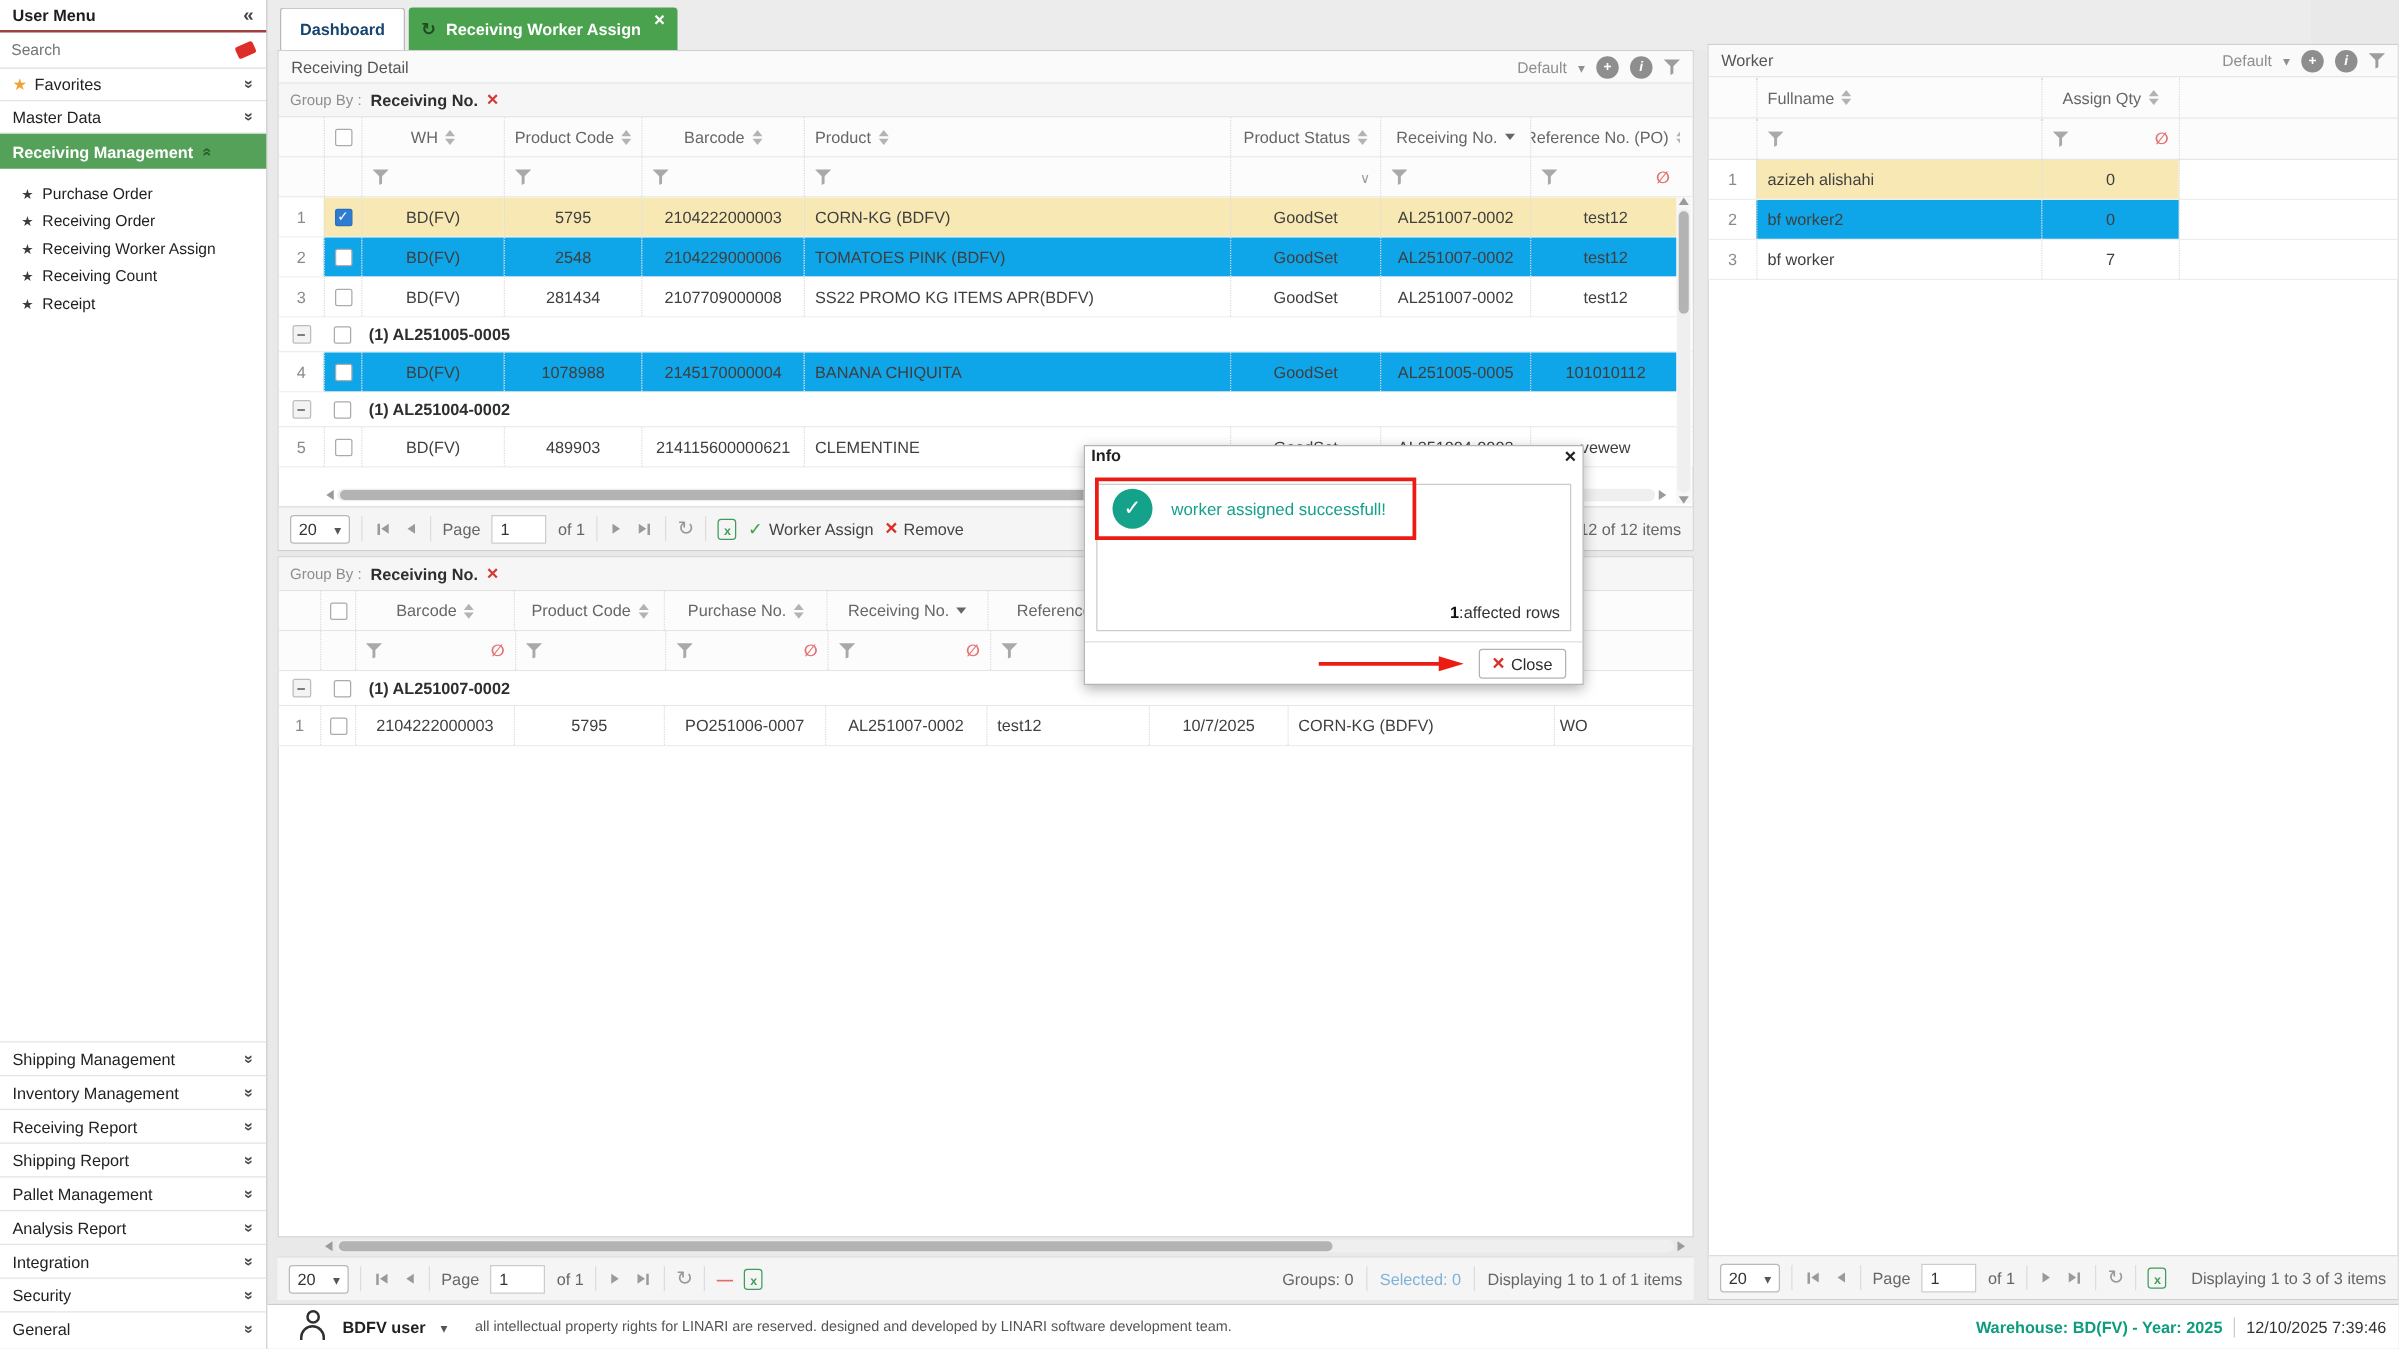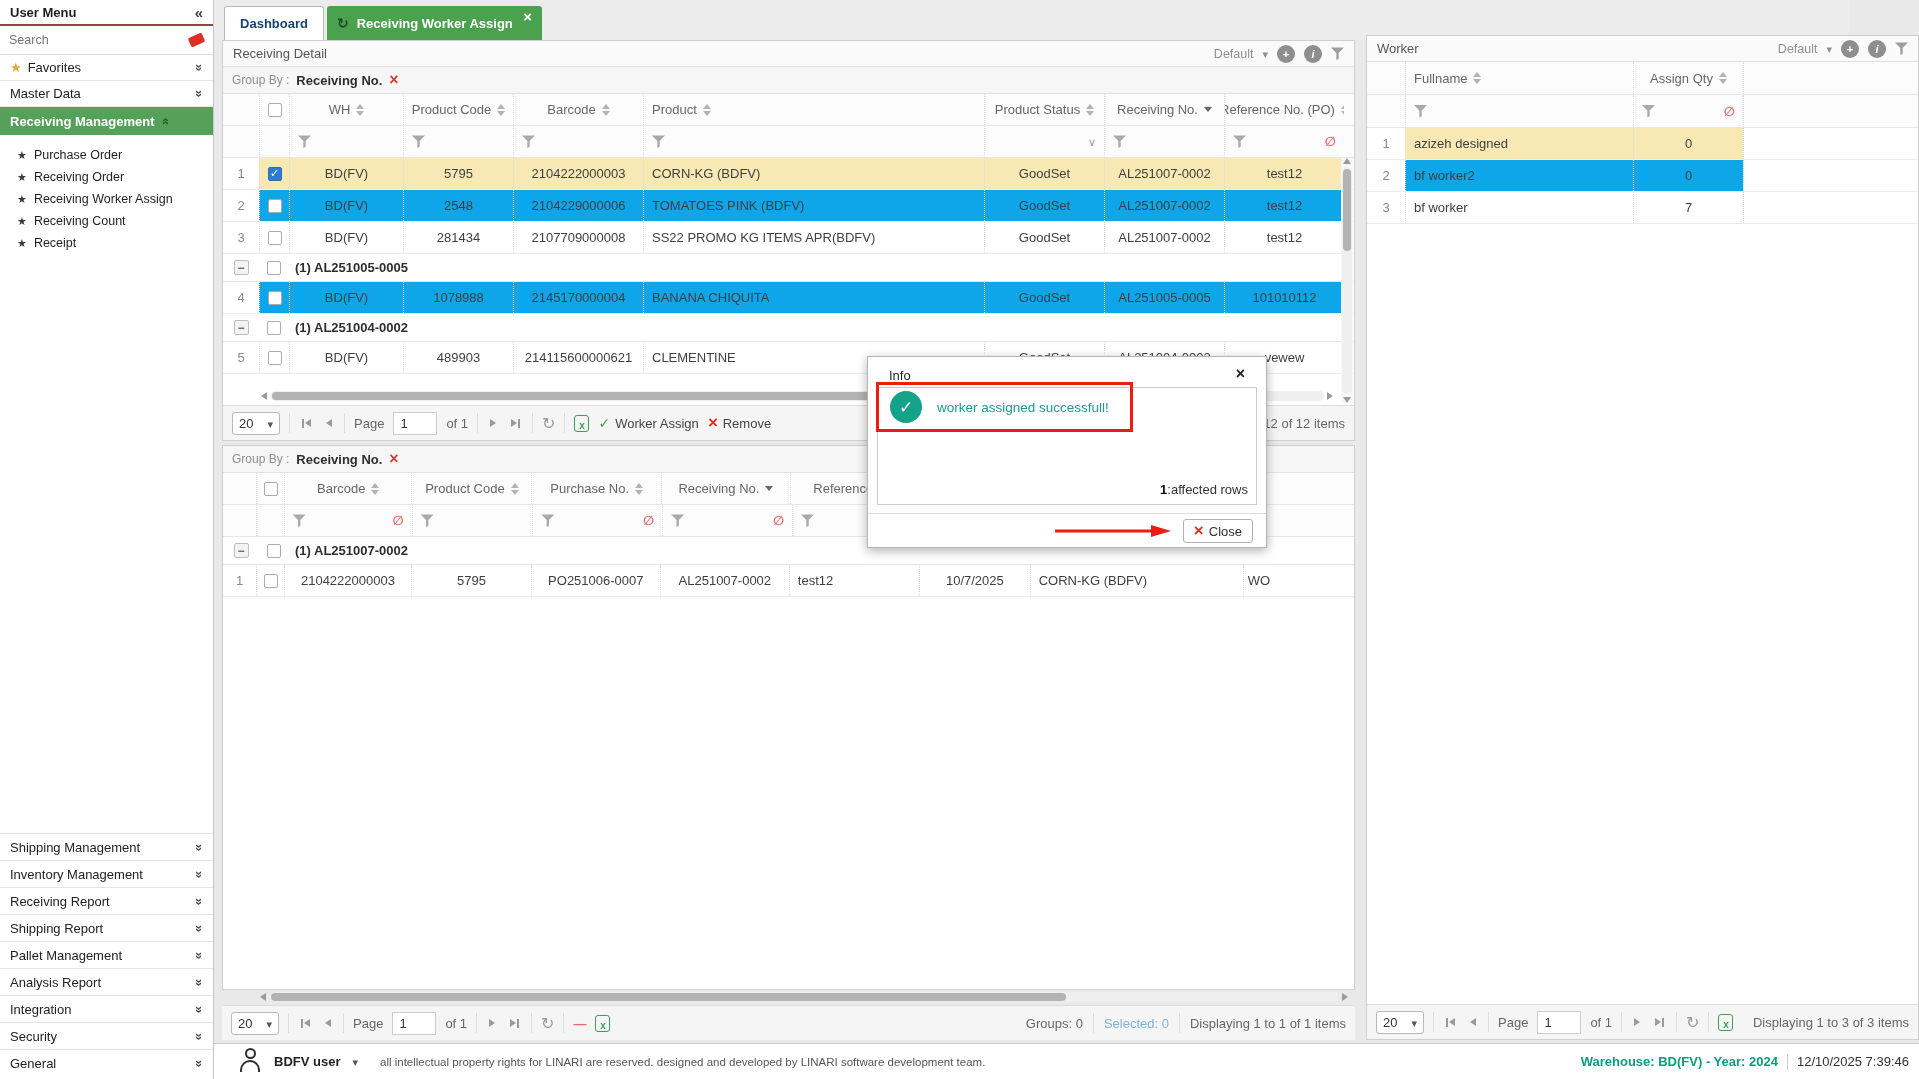--- a/index.html
+++ b/index.html
@@ -101,21 +101,21 @@
 .i-excel{width:15px;height:17px;border:1.5px solid #3f9c5a;border-radius:3px;color:#3f9c5a;font-size:10px;font-weight:bold;display:flex;align-items:flex-end;justify-content:center}
 .i-excel::after{content:"x"}
 .i-minusred::after{content:"\2014";color:#e66a6a;font-weight:bold}
 .act{display:flex;align-items:center;gap:5px;color:#444}
 .i-checkgr::after{content:"\2713";color:#43a047;font-weight:bold;font-size:14px}
 .i-xbig::after{content:"\00D7";color:#d93025;font-weight:bold;font-size:17px;line-height:14px}
 .pright{margin-left:auto;display:flex;align-items:center;gap:10px;color:#666}
 .sel-blue{color:#7fb2d9}
 
 .modal{position:absolute;left:867px;top:356px;width:400px;height:192px;background:#fff;border:1px solid #b5b5b5;box-shadow:0 3px 10px rgba(0,0,0,.3);z-index:50}
-.m-head{height:26px;display:flex;align-items:flex-end;justify-content:space-between;padding:0 21px;font-weight:normal;color:#1f1f1f}
+.m-head{height:26px;display:flex;align-items:flex-start;justify-content:space-between;padding:0 5px;font-weight:bold;color:#1f1f1f}
 .i-xdark::after{content:"\00D7";color:#222;font-size:16px;font-weight:bold}
 .m-inner{position:absolute;left:9px;right:9px;top:30px;height:118px;border:1px solid #ccc}
 .m-annot{position:absolute;left:8px;top:25px;width:257px;height:50px;border:3px solid #ec1c13;display:flex;align-items:center;gap:15px;padding-left:11px;z-index:2}
 .m-circle{width:32px;height:32px;border-radius:50%;background:#14a28b;display:flex;align-items:center;justify-content:center}
 .m-circle::after{content:"\2713";color:#fff;font-size:17px;font-weight:bold}
 .m-msg{color:#16a08b;font-size:13.5px}
 .m-affected{position:absolute;right:18px;top:125px;color:#333}
 .m-affected b{color:#111}
 .m-footline{position:absolute;left:0;right:0;top:156px;border-top:1px solid #ddd}
 .m-close{position:absolute;right:13px;top:162px;height:24px;border:1px solid #b2b2b2;border-radius:3px;background:#fff;display:flex;align-items:center;gap:5px;padding:0 10px;color:#2e2e2e}
@@ -645,21 +645,21 @@
         <span class="fun lt"></span>
       </div>
     <div class="c k-qt cl" style="justify-content:space-between;padding-right:8px">
         <span class="fun lt"></span>
         <span class="i-nullset"></span>
       </div>
     <div class="c k-fill"></div>
   </div>
   <div class="grow sel">
     <div class="c k-num numc">1</div>
-    <div class="c k-fn cl">azizeh designed</div>
+    <div class="c k-fn cl">azizeh alishahi</div>
     <div class="c k-qt">0</div>
     <div class="c k-fill numc"></div>
   </div>
   <div class="grow alt">
     <div class="c k-num numc">2</div>
     <div class="c k-fn cl">bf worker2</div>
     <div class="c k-qt">0</div>
     <div class="c k-fill numc"></div>
   </div>
   <div class="grow">
@@ -727,17 +727,17 @@
 
 <div class="statusbar">
   <span class="i-person">
       <span class="hd"></span>
       <span class="bd"></span>
     </span>
   <span class="sb-user">BDFV user</span>
   <span class="i-caret dk"></span>
   <span class="copyright">all intellectual property rights for LINARI are reserved. designed and developed by LINARI software development team.</span>
   <span class="sright">
-    <span class="warehouse">Warehouse: BD(FV) - Year: 2024</span>
+    <span class="warehouse">Warehouse: BD(FV) - Year: 2025</span>
     <span class="sdiv"></span>
     <span class="dtime">12/10/2025 7:39:46</span>
   </span>
 </div>
 
 </body></html>

